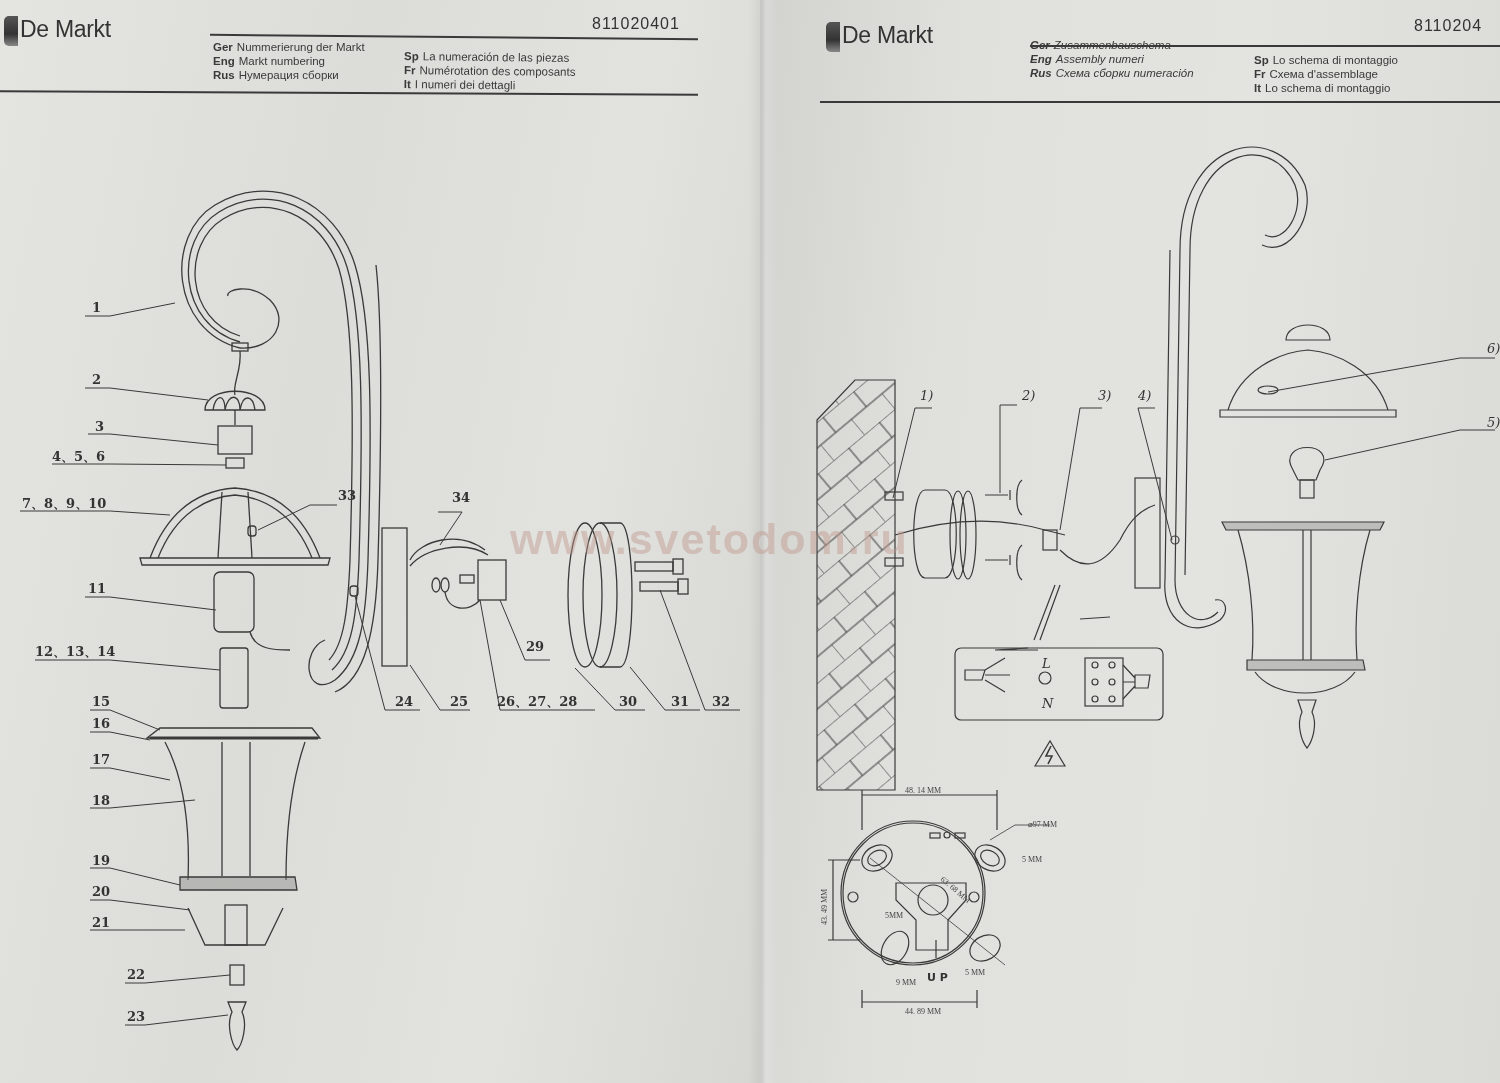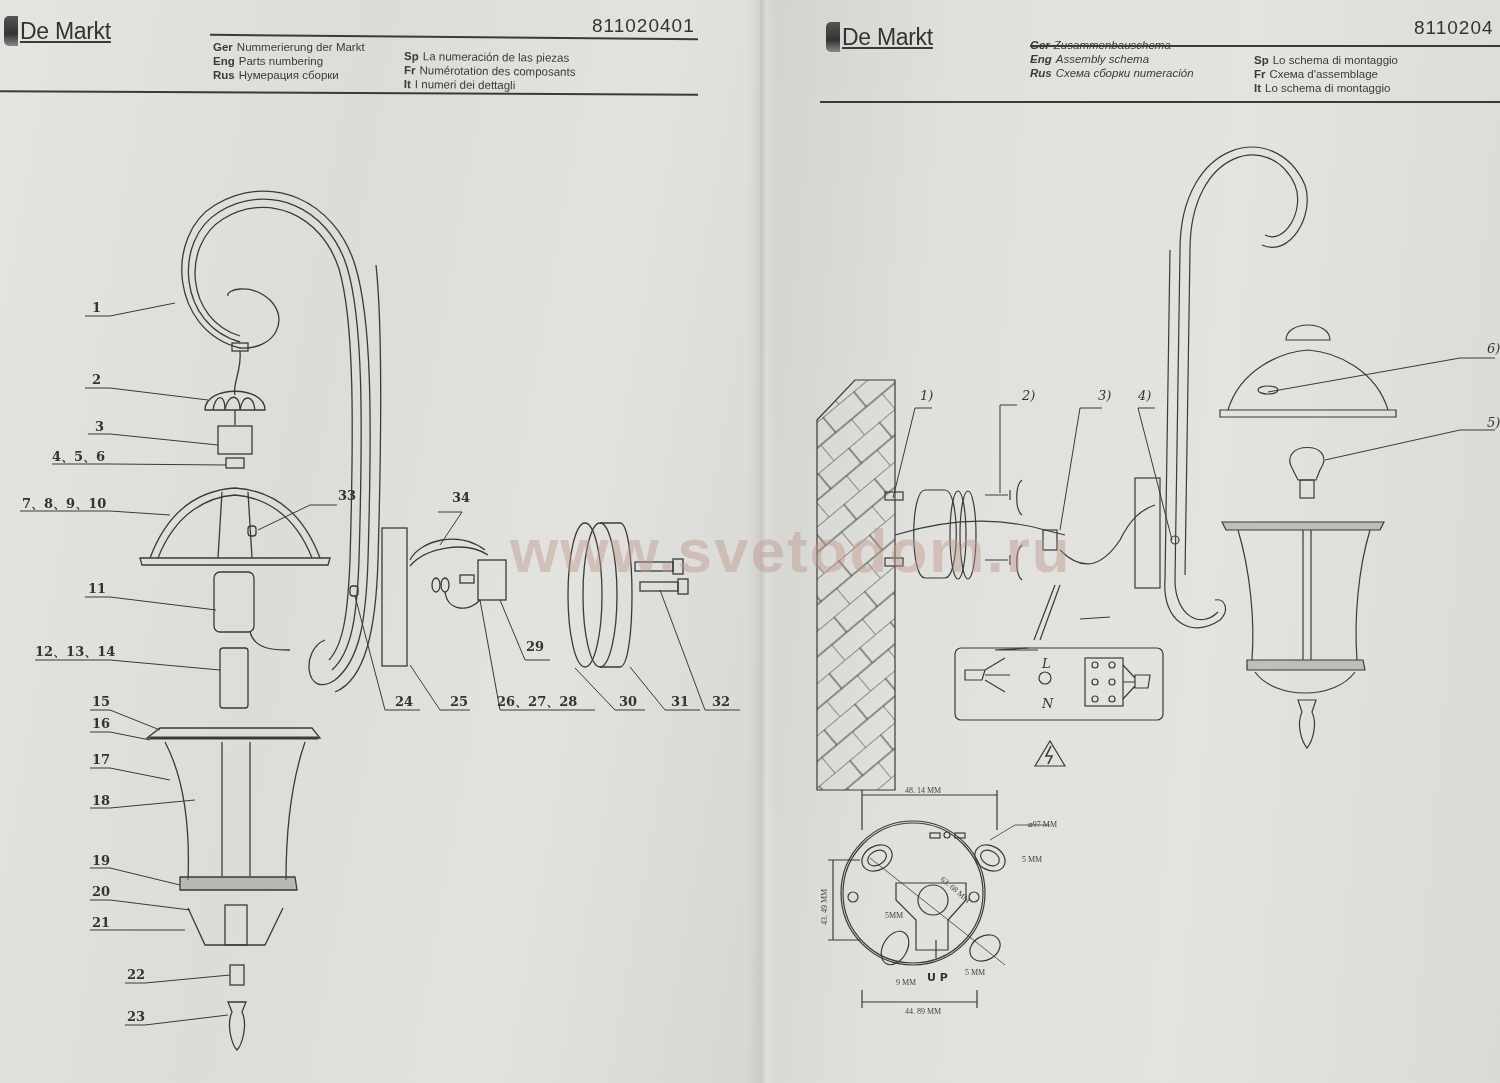--- a/index.html
+++ b/index.html
@@ -1,52 +1,52 @@
 <!DOCTYPE html>
 <html><head>
 <meta charset="utf-8">
 <style>
   html,body{margin:0;padding:0;}
   body{width:1500px;height:1083px;overflow:hidden;background:#d9d9d6;font-family:"Liberation Sans",sans-serif;color:#3a3a3a;position:relative;}
   .sheet{position:absolute;top:0;height:1083px;background:linear-gradient(100deg,#e4e4e1 0%,#dcdcd9 40%,#e2e2df 70%,#d6d6d3 100%);}
   .sheet.left{left:0;width:760px;}
   .sheet.right{left:760px;width:740px;background:linear-gradient(95deg,#d2d2cf 0%,#e0e0dd 25%,#e3e3e0 60%,#dadad7 100%);}
   .fold{position:absolute;left:748px;top:0;width:30px;height:1083px;background:linear-gradient(90deg,rgba(0,0,0,0) 0%,rgba(0,0,0,0.06) 45%,rgba(255,255,255,0.15) 60%,rgba(0,0,0,0) 100%);}
-  .logo{position:absolute;display:flex;align-items:center;text-decoration:underline;}
+  .logo{position:absolute;display:flex;align-items:flex-start;}
   .logo .mark{width:14px;height:30px;border-radius:5px 0 0 5px;background:linear-gradient(180deg,#555 0%,#333 60%,#888 100%);margin-right:2px;}
   .logo .name{font-size:23px;color:#333;letter-spacing:-0.3px;}
-  .code{position:absolute;font-size:19px;color:#333;letter-spacing:1px;}
+  .code{position:absolute;font-size:16px;color:#333;letter-spacing:1px;}
   .rule{position:absolute;height:1.5px;background:#3a3a3a;}
   .titles{position:absolute;font-size:11.5px;line-height:14px;color:#3a3a3a;}
   .titles b{font-weight:bold;margin-right:4px;}
   .titles div{white-space:nowrap;}
   svg{position:absolute;overflow:visible;}
   .lbl{font-family:"DejaVu Serif",serif;font-weight:bold;font-size:13px;fill:#333;}
   .lbli{font-family:"DejaVu Serif",serif;font-style:italic;font-size:13px;fill:#333;}
   .dim{font-family:"Liberation Serif",serif;font-size:8px;fill:#444;}
-  .watermark{position:absolute;left:510px;top:515px;font-family:"Liberation Sans",sans-serif;font-weight:bold;font-size:62px;color:rgba(190,150,140,0.45);letter-spacing:2px;}
+  .watermark{position:absolute;left:510px;top:515px;font-family:"Liberation Sans",sans-serif;font-weight:bold;font-size:43px;color:rgba(190,150,140,0.45);letter-spacing:2px;}
 </style>
 </head>
 <body>
 
 <div class="sheet left"></div>
 <div class="sheet right"></div>
 <div class="fold"></div>
 
 <div class="logo" style="left:4px;top:16px;">
   <div class="mark"></div>
   <span class="name">De Markt</span>
 </div>
 <div class="code" style="left:592px;top:15px;">811020401</div>
 <div class="rule" style="left:210px;top:36px;width:488px;transform:rotate(0.5deg);"></div>
 <div class="rule" style="left:0;top:92px;width:698px;transform:rotate(0.3deg);"></div>
 
 <div class="titles" style="left:213px;top:40px;">
   <div><b>Ger</b><span>Nummerierung der Markt</span></div>
-  <div><b>Eng</b><span>Parts numbering</span></div>
+  <div><b>Eng</b><span>Markt numbering</span></div>
   <div><b>Rus</b><span>Нумерация сборки</span></div>
 </div>
 <div class="titles" style="left:404px;top:50px;transform:rotate(0.6deg);">
   <div><b>Sp</b><span>La numeración de las piezas</span></div>
   <div><b>Fr</b><span>Numérotation des composants</span></div>
   <div><b>It</b><span>I numeri dei dettagli</span></div>
 </div>
 
 <svg width="760" height="1083" style="left:0;top:0;">
   <g fill="none" stroke="#3a3a3a" stroke-width="1.3">
@@ -174,21 +174,21 @@
 
 <div class="logo" style="left:826px;top:22px;">
   <div class="mark"></div>
   <span class="name">De Markt</span>
 </div>
 <div class="code" style="left:1414px;top:17px;text-align:center;">8110204</div>
 <div class="rule" style="left:1030px;top:45px;width:470px;"></div>
 <div class="rule" style="left:820px;top:101px;width:680px;"></div>
 <div class="titles" style="left:1030px;top:38px;font-style:italic;">
   <div><b>Ger</b><span>Zusammenbauschema</span></div>
-  <div><b>Eng</b><span>Assembly schema</span></div>
+  <div><b>Eng</b><span>Assembly numeri</span></div>
   <div><b>Rus</b><span>Схема сборки numeración</span></div>
 </div>
 <div class="titles" style="left:1226px;top:53px;margin-left:28px;">
   <div><b>Sp</b><span>Lo schema di montaggio</span></div>
   <div><b>Fr</b><span>Схема d'assemblage</span></div>
   <div><b>It</b><span>Lo schema di montaggio</span></div>
 </div>
 
 <svg width="740" height="1083" style="left:760px;top:0;">
   <defs>

